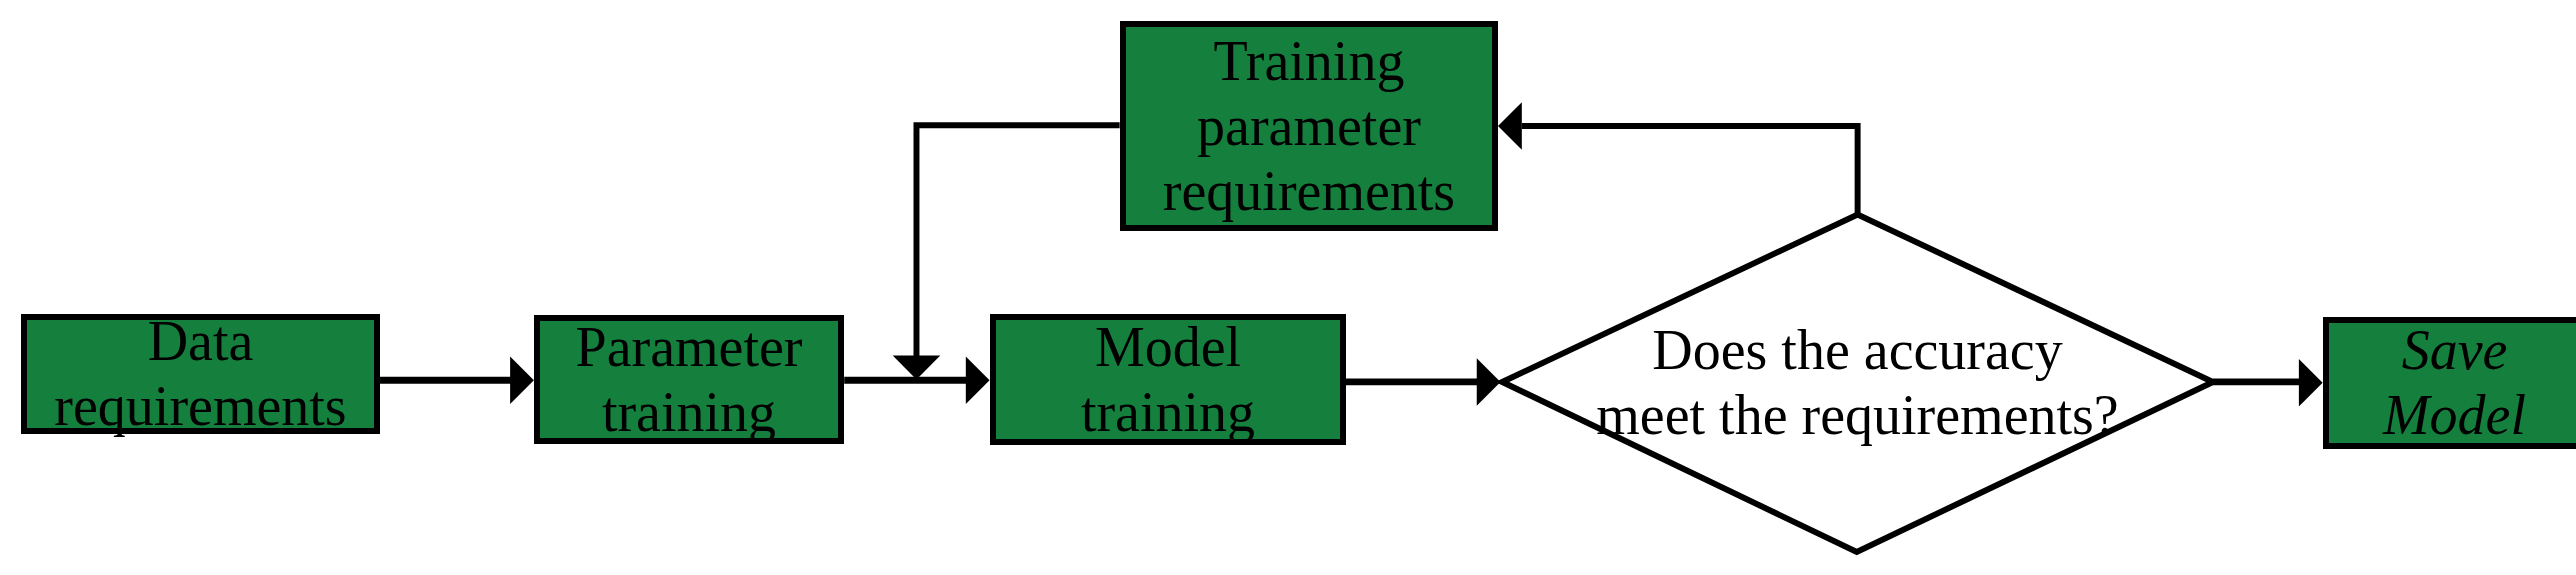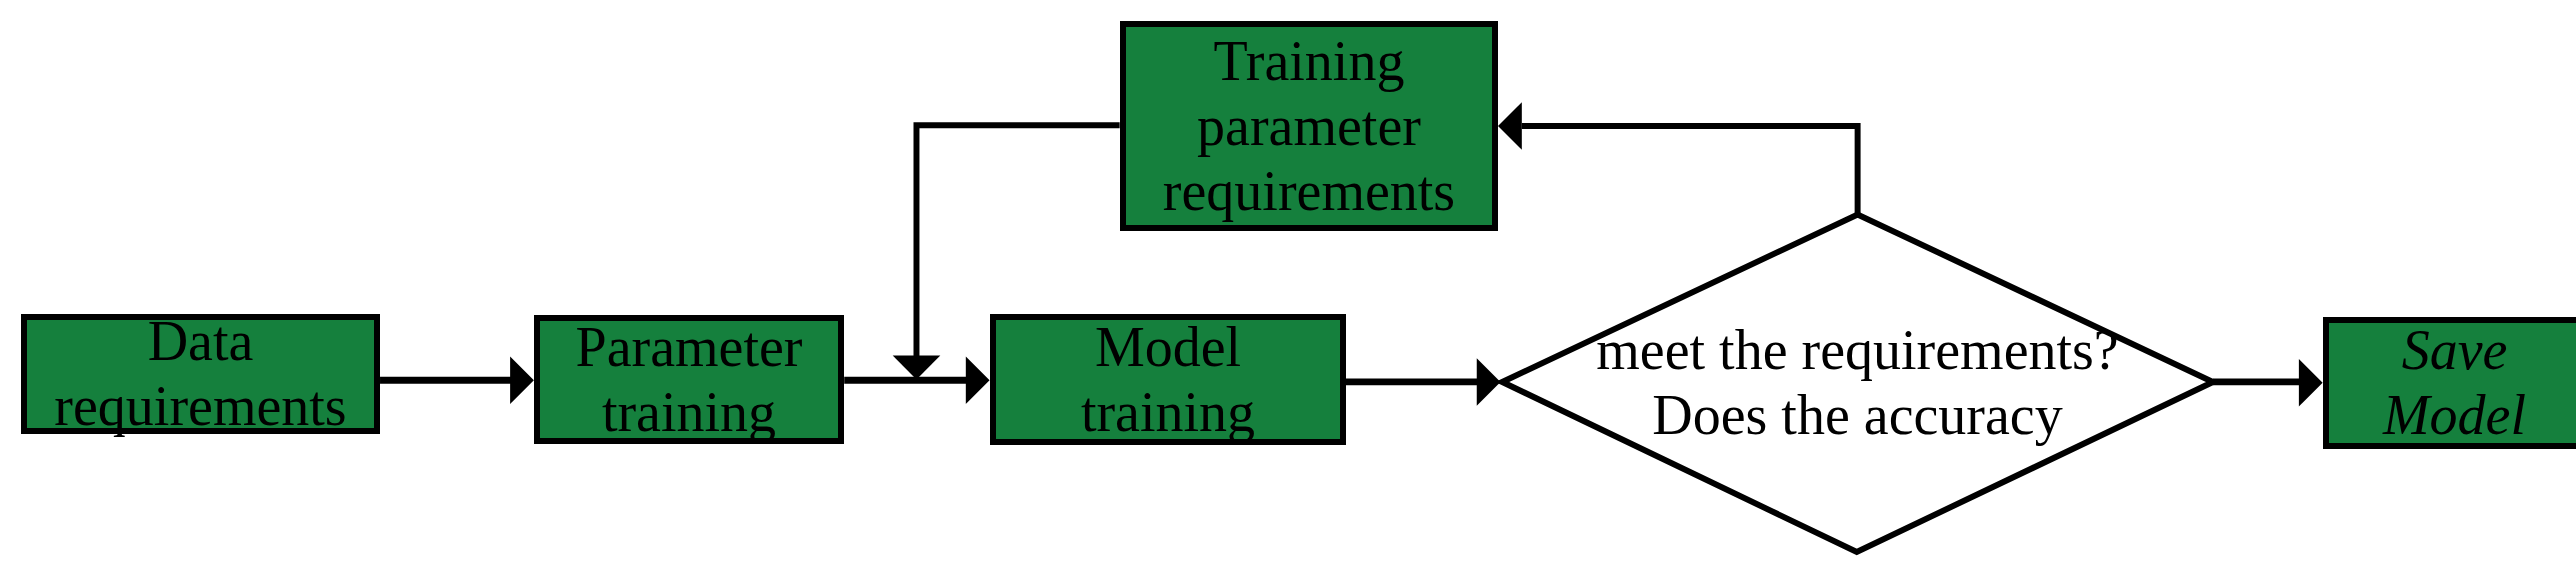--- a/index.html
+++ b/index.html
@@ -116,22 +116,22 @@
     <span class="line">training</span>
   </div>
 
   <div class="node" id="box-training-param-optimization">
     <span class="line">Training</span>
     <span class="line">parameter</span>
     <span class="line">requirements</span>
   </div>
 
   <div class="decision-label">
+    <span class="line">Does the accuracy</span>
     <span class="line">meet the requirements?</span>
-    <span class="line">Does the accuracy</span>
   </div>
 
   <div class="node" id="box-save-model">
     <span class="line">Save</span>
     <span class="line">Model</span>
   </div>
 
 </div>
 
 

